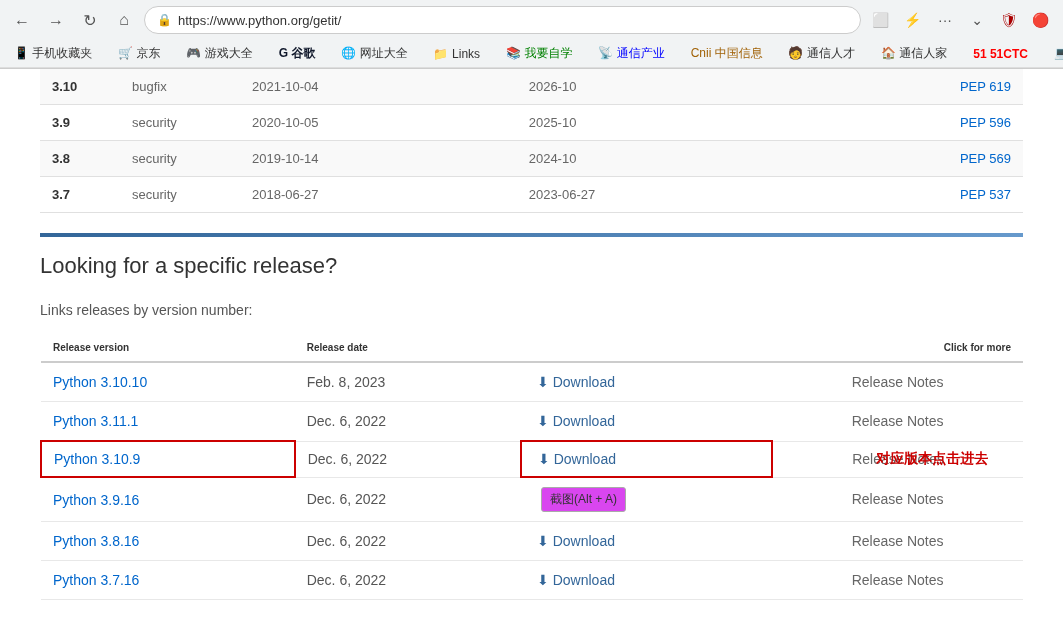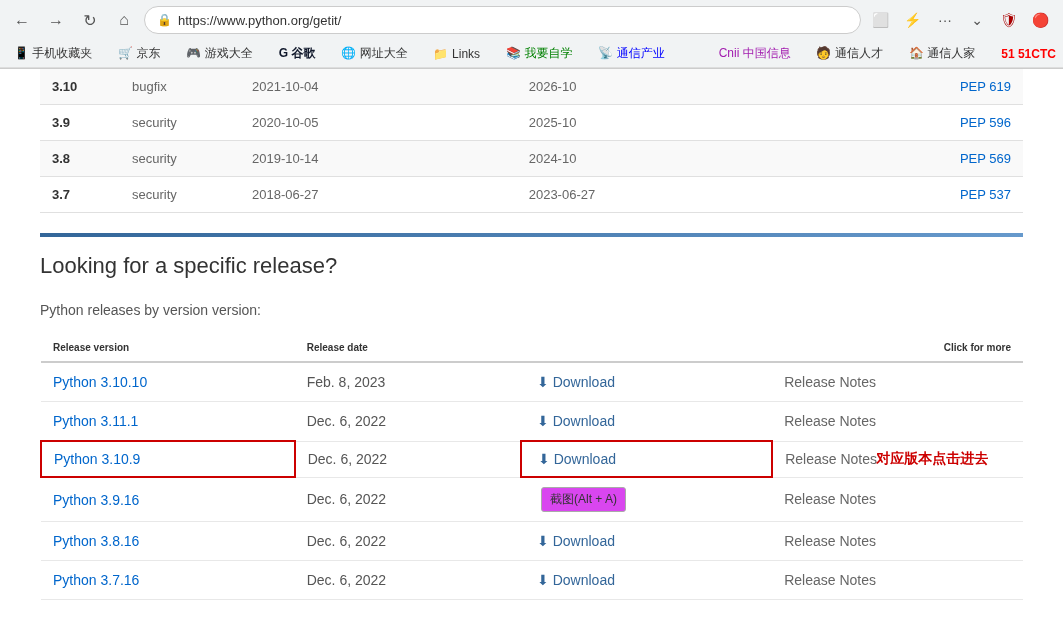--- a/index.html
+++ b/index.html
@@ -169,21 +169,21 @@
     }
     .download-icon { font-size: 14px; color: #336699; }
 
     .release-notes-link {
       color: #666;
       text-decoration: none;
       font-size: 14px;
     }
 
     .releases-table td:last-child {
-      text-align: left;
+      text-align: center;
     }
 
     
     .annotation-text {
       color: #cc0000;
       font-size: 14px;
       font-weight: bold;
       margin-left: 8px;
     }
 
@@ -223,21 +223,21 @@
   </div>
   <div class="bookmarks-bar">
     <span class="bookmark-item">📱 <span>手机收藏夹</span></span>
     <span class="bookmark-item">🛒 <span>京东</span></span>
     <span class="bookmark-item">🎮 <span>游戏大全</span></span>
     <span class="bookmark-item" style="color:#0f172a;font-weight:bold;">G <span>谷歌</span></span>
     <span class="bookmark-item">🌐 <span>网址大全</span></span>
     <span class="bookmark-item">📁 <span>Links</span></span>
     <span class="bookmark-item" style="color:green;">📚 <span>我要自学</span></span>
     <span class="bookmark-item" style="color:blue;">📡 <span>通信产业</span></span>
-    <span class="bookmark-item" style="color:#a21caf;margin-left:28px;">Cnii <span>中国信息</span></span>
+    <span class="bookmark-item" style="color:#a16207;">Cnii <span>中国信息</span></span>
     <span class="bookmark-item">🧑 <span>通信人才</span></span>
     <span class="bookmark-item">🏠 <span>通信人家</span></span>
     <span class="bookmark-item" style="color:red;font-weight:bold;">51 <span>51CTC</span></span>
     <span class="bookmark-item">💻 <span>IT技术</span></span>
     <span class="bookmark-item" style="color:red;font-weight:bold;">51 <span>51CTC</span></span>
   </div>
 </div>
 
 <div class="page-content">
 
@@ -270,21 +270,21 @@
         <td>2018-06-27</td>
         <td>2023-06-27</td>
         <td><a class="pep-link" href="#">PEP 537</a></td>
       </tr>
     </tbody>
   </table>
 
   <div class="blue-divider"></div>
 
   <h2 class="section-heading">Looking for a specific release?</h2>
-  <p class="section-subtext">Python releases by version version:</p>
+  <p class="section-subtext">Links releases by version number:</p>
 
   <table class="releases-table">
     <thead>
       <tr>
         <th>Release version</th>
         <th>Release date</th>
         <th></th>
         <th>Click for more</th>
       </tr>
     </thead>

